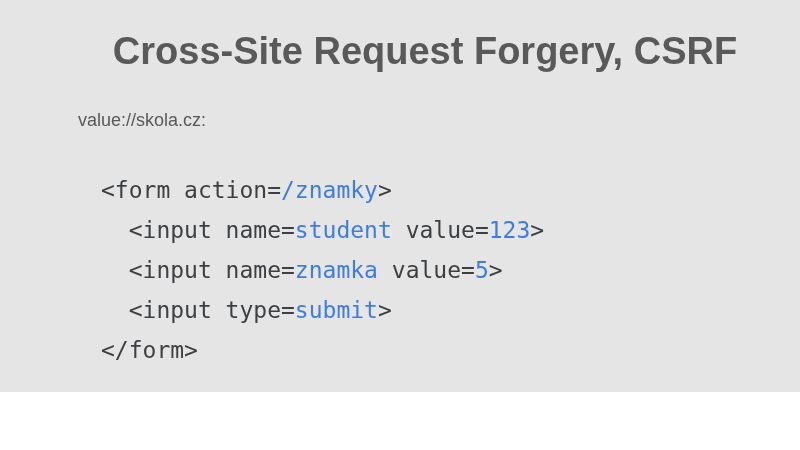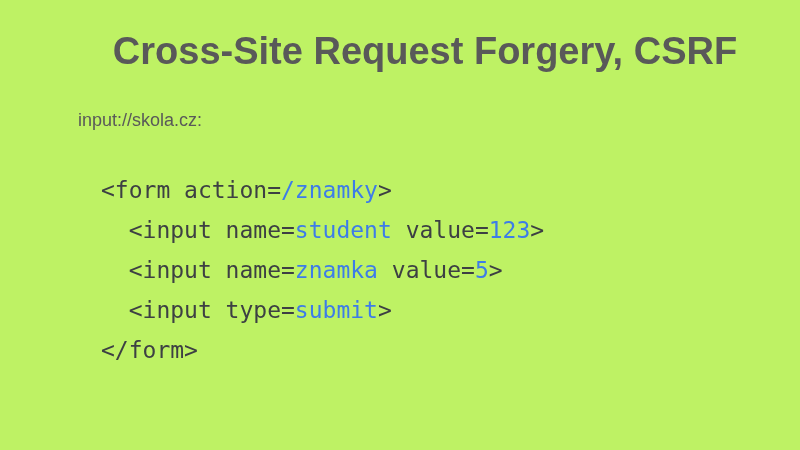--- a/index.html
+++ b/index.html
@@ -3,22 +3,22 @@
 <meta charset="utf-8">
 <style>
   html, body {
     margin: 0;
     padding: 0;
     background: #ffffff;
   }
   .slide {
     position: relative;
     width: 800px;
-    height: 450px;
-    background: #bef264;
+    height: 392px;
+    background: #e5e5e5;
     overflow: hidden;
     font-family: "Liberation Sans", sans-serif;
   }
   .title {
     position: absolute;
     top: 30px;
     left: 50px;
     right: 0;
     margin: 0;
     text-align: center;
@@ -52,16 +52,16 @@
   }
   .seg-plain { color: #3d4043; }
   .seg-accent { color: #3d7ce8; }
 </style>
 </head>
 <body>
 
 <div class="slide">
   <h1 class="title">Cross-Site Request Forgery, CSRF</h1>
 
-  <div class="url-label">input://skola.cz:</div>
+  <div class="url-label">value://skola.cz:</div>
 
   <pre class="code-block" id="code-block"><div class="code-line" style="padding-left: 0ch;"><span class="seg-plain">&lt;form action=</span><span class="seg-accent">/znamky</span><span class="seg-plain">&gt;</span></div><div class="code-line" style="padding-left: 2ch;"><span class="seg-plain">&lt;input name=</span><span class="seg-accent">student</span><span class="seg-plain"> value=</span><span class="seg-accent">123</span><span class="seg-plain">&gt;</span></div><div class="code-line" style="padding-left: 2ch;"><span class="seg-plain">&lt;input name=</span><span class="seg-accent">znamka</span><span class="seg-plain"> value=</span><span class="seg-accent">5</span><span class="seg-plain">&gt;</span></div><div class="code-line" style="padding-left: 2ch;"><span class="seg-plain">&lt;input type=</span><span class="seg-accent">submit</span><span class="seg-plain">&gt;</span></div><div class="code-line" style="padding-left: 0ch;"><span class="seg-plain">&lt;/form&gt;</span></div></pre>
 </div>
 
 </body></html>

